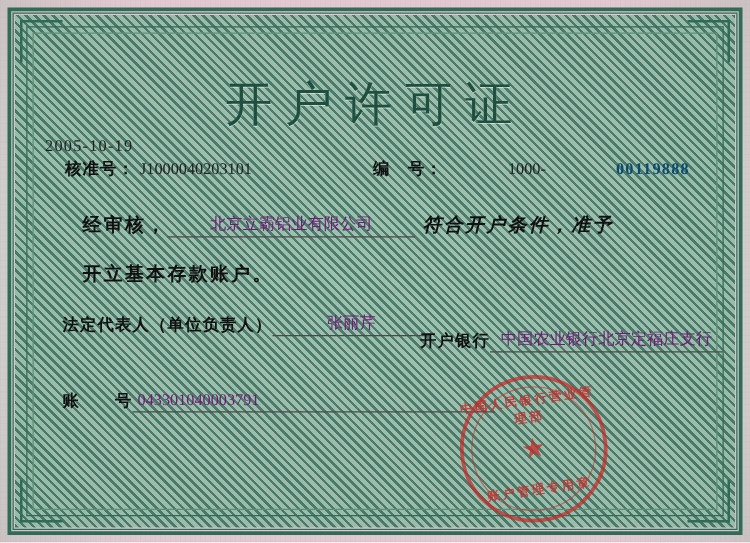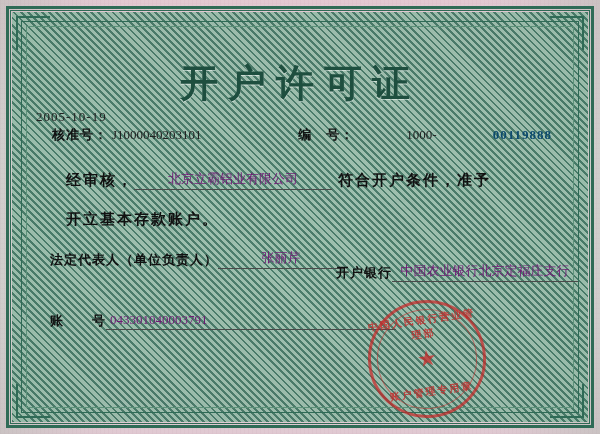--- a/index.html
+++ b/index.html
@@ -124,21 +124,21 @@
   }
 
   
   .content {
     position: absolute;
     left: 36px; top: 34px; right: 36px; bottom: 34px;
   }
   .doc-title {
     text-align: center;
     font-size: 38px;
-    font-weight: bold;
+    font-weight: normal;
     color: #1e4f3f;
     letter-spacing: 10px;
     margin-top: 24px;
     text-shadow: 0 1px 0 rgba(255,255,255,0.5);
     font-family: "Liberation Serif", "DejaVu Serif", serif;
   }
 
   .row {
     position: absolute;
     display: flex;
@@ -274,21 +274,21 @@
 
     <div class="row" id="row-serial">
       <span class="lbl">编　号：</span>
       <span class="val">1000-</span>
       <span class="val serial-red">00119888</span>
     </div>
 
     <div class="row" id="row-body1">
       <span class="lbl-lg lbl">经审核，</span>
       <span class="val val-hand underline" style="min-width:190px;">北京立霸铝业有限公司</span>
-      <span class="lbl-lg lbl" style="margin-left:6px;">符合开户条件，准予</span>
+      <span class="lbl-lg lbl" style="margin-left:6px;font-style:italic;">符合开户条件，准予</span>
     </div>
 
     <div class="row" id="row-body2">
       <span class="lbl-lg lbl">开立基本存款账户。</span>
     </div>
 
     <div class="row" id="row-legal">
       <span class="lbl">法定代表人（单位负责人）</span>
       <span class="val val-hand underline" style="min-width:118px;">张丽芹</span>
     </div>

